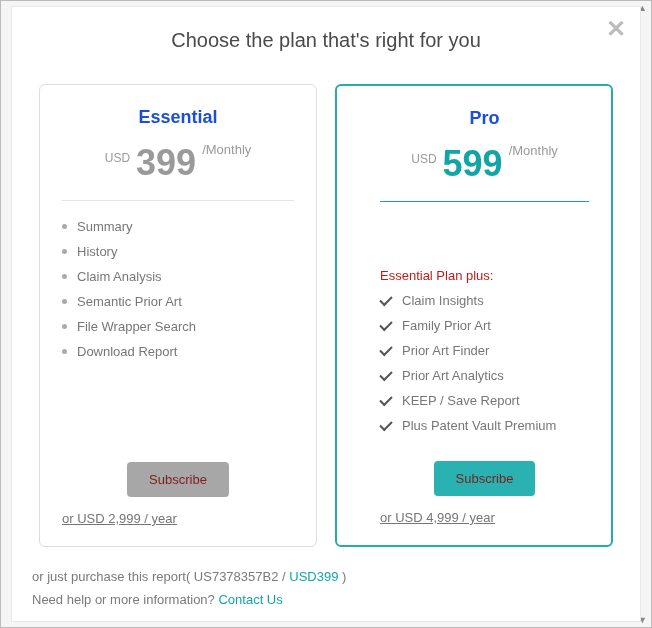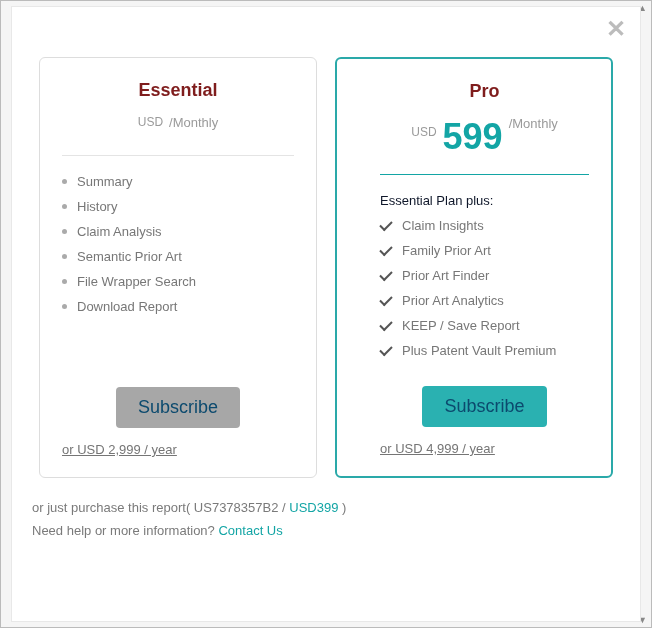--- a/index.html
+++ b/index.html
@@ -6,58 +6,60 @@
   body { font-family: -apple-system, BlinkMacSystemFont, "Segoe UI", Arial, sans-serif; background: #f0f0f0; }
   .modal-wrap { width: 652px; height: 628px; background: #f5f5f5; border: 1px solid #bbb; position: relative; padding: 5px 10px; }
   .scrollbar-top { position: absolute; top: 2px; right: 4px; font-size: 9px; color: #888; }
   .scrollbar-bot { position: absolute; bottom: 2px; right: 4px; font-size: 9px; color: #888; }
   .modal { background: #fff; width: 100%; height: 100%; position: relative; padding: 18px 20px 16px; border: 1px solid #e8e8e8; }
   .close { position: absolute; top: 10px; right: 14px; font-size: 24px; color: #bcbcbc; cursor: pointer; font-weight: bold; line-height: 1; }
   .title { text-align: center; font-size: 20px; color: #4a4a4a; font-weight: 400; margin-top: 4px; }
   .plans { display: flex; gap: 18px; justify-content: center; margin-top: 32px; }
   .plan { width: 278px; border: 1px solid #ddd; border-radius: 6px; padding: 22px 22px 20px; display: flex; flex-direction: column; }
   .plan.pro { border: 2px solid #2aa9a9; padding-left: 43px; }
-  .plan-name { text-align: center; font-size: 18px; font-weight: 600; color: #7f1d1d; }
+  .plan-name { text-align: center; font-size: 18px; font-weight: 600; color: #1d4ed8; }
   .price-row { display: flex; align-items: flex-start; justify-content: center; gap: 6px; margin-top: 14px; }
   .currency { font-size: 12px; color: #9a9a9a; align-self: center; margin-bottom: 10px; }
   .price { font-size: 36px; font-weight: 700; color: #9a9a9a; }
   .price.teal { color: #13a5a5; }
   .period { font-size: 13px; color: #9a9a9a; }
   .divider { border: none; border-top: 1px solid #e4e4e4; margin: 16px 0 18px; }
   .plan.pro .divider { border-top-color: #13a5a5; }
   .list-title { font-size: 13px; color: #777; margin-bottom: 10px; }
-  .list-title.teal { color: #0f172a; }
+  .list-title.teal { color: #b91c1c; margin-top: 48px; }
   ul.features { list-style: none; }
   ul.features li { font-size: 13px; color: #777; margin-bottom: 10px; display: flex; align-items: center; gap: 10px; }
   .dot { width: 5px; height: 5px; background: #aaa; border-radius: 50%; flex-shrink: 0; display: inline-block; }
   .check { display: inline-block; width: 12px; height: 7px; border-left: 2px solid #555; border-bottom: 2px solid #555; transform: rotate(-45deg); flex-shrink: 0; margin-top: -3px; }
   .btn-row { text-align: center; margin-top: auto; padding-top: 18px; }
-  .subscribe { display: inline-block; padding: 10px 22px; border-radius: 4px; color: #0c4a6e; font-size: 18px; border: none; cursor: pointer; font-weight: 500; }
+  .subscribe { display: inline-block; padding: 10px 22px; border-radius: 4px; color: #7f1d1d; font-size: 13px; border: none; cursor: pointer; font-weight: 500; }
   .subscribe.gray { background: #a7a7a7; }
   .subscribe.teal { background: #2ab1b1; }
   .yearly { text-align: left; margin-top: 14px; font-size: 13px; color: #757575; text-decoration: underline; cursor: pointer; }
   .footer { text-align: left; margin-top: 22px; }
   .footer p { font-size: 13px; color: #7a7a7a; margin-bottom: 8px; }
   .teal-link { color: #13a5a5; cursor: pointer; }
 </style>
 </head>
 <body>
 
 <div class="modal-wrap">
   <span class="scrollbar-top">▲</span>
   <span class="scrollbar-bot">▼</span>
   <div class="modal">
     <div class="close">✕</div>
+    <h2 class="title">Choose the plan that's right for you</h2>
 
     <div class="plans">
 
       <div class="plan">
         <div class="plan-name">Essential</div>
         <div class="price-row">
           <span class="currency">USD</span>
+          <span class="price">399</span>
           <span class="period">/Monthly</span>
         </div>
         <hr class="divider">
         <ul class="features">
           <li>
               <span class="dot"></span>
               <span>Summary</span>
             </li>
           <li>
               <span class="dot"></span>

